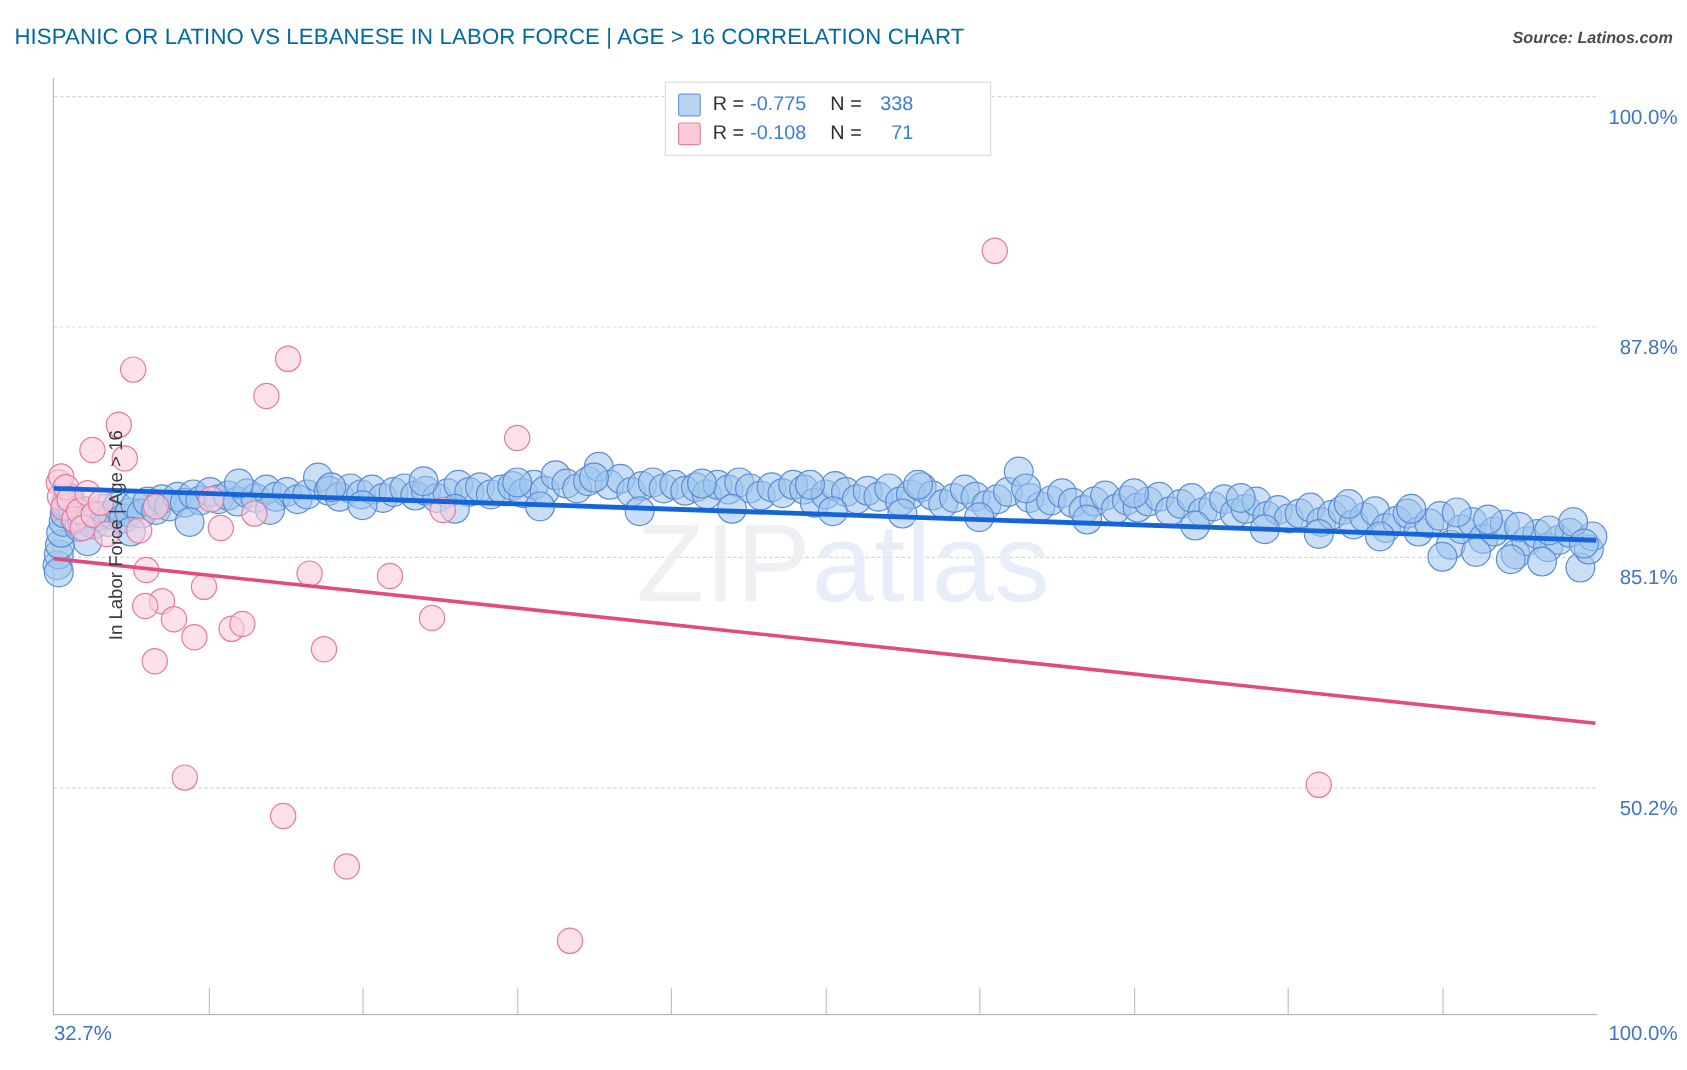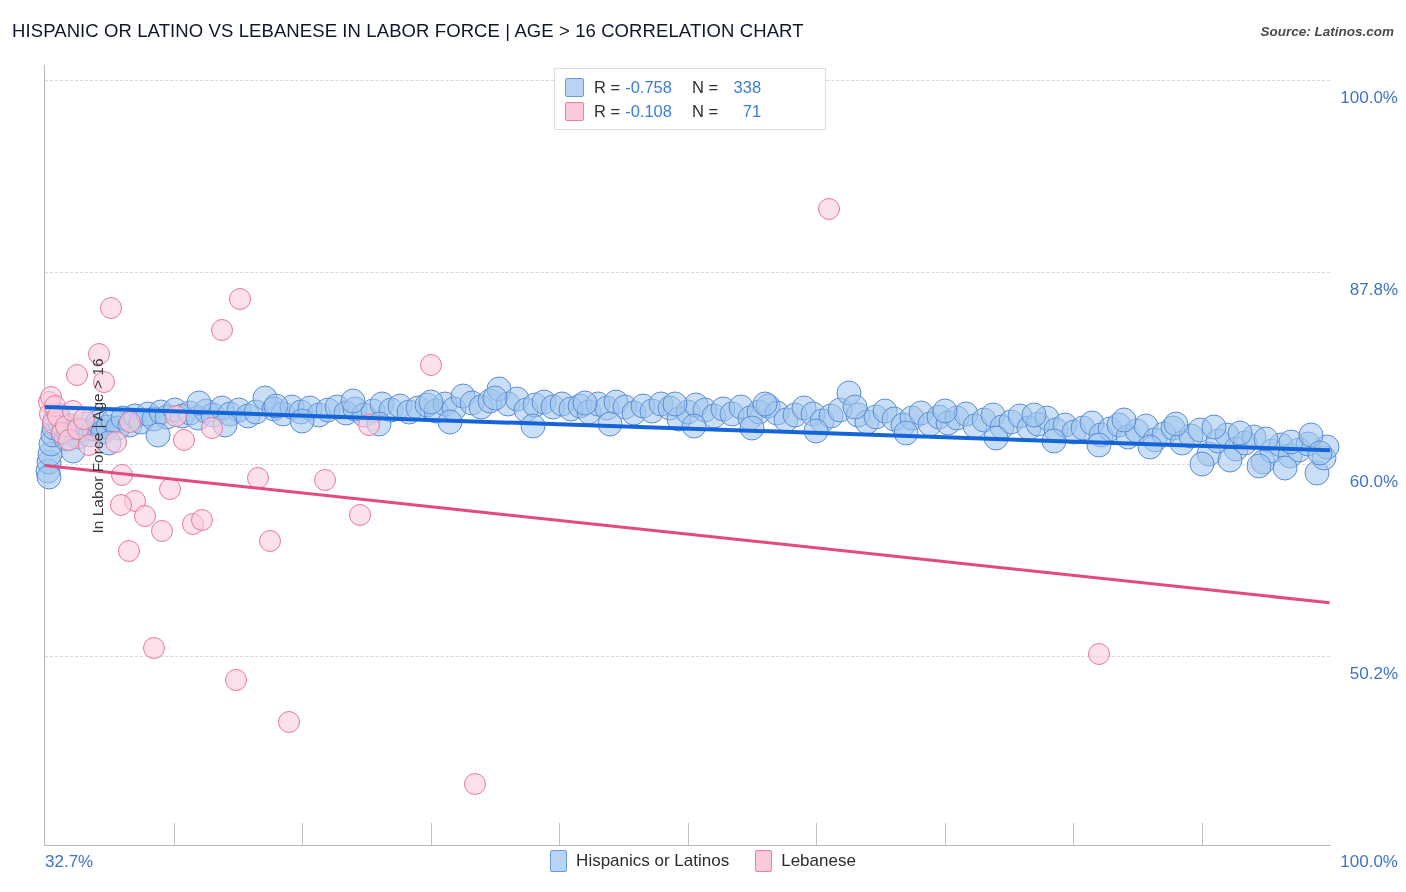--- a/index.html
+++ b/index.html
@@ -9,21 +9,21 @@
     background: #ffffff;
     font-family: "Liberation Sans", sans-serif;
     overflow: hidden;
   }
   #root { position: relative; width: 1406px; height: 892px; background:#fff; }
 
   
   .chart-title {
     position: absolute; left: 12px; top: 20px;
     font-size: 18.5px; letter-spacing: .1px;
-    color: #0f172a; white-space: nowrap;
+    color: #0369a1; white-space: nowrap;
     font-family: "Liberation Sans", sans-serif;
   }
   .source-note {
     position: absolute; right: 12px; top: 24px;
     font-size: 13.5px; font-style: italic; font-weight: bold;
     color: #4a4a4a; white-space: nowrap;
   }
 
   
   .plot-area {
@@ -378,59 +378,52 @@
       <div class="dot pink" style="left: 314.825px; top: 449.88px; width: 22px; height: 22px;"></div>
       <div class="dot pink" style="left: 323.82px; top: 359.64px; width: 22px; height: 22px;"></div>
       <div class="dot pink" style="left: 385.5px; top: 300.12px; width: 22px; height: 22px;"></div>
       <div class="dot pink" style="left: 430.475px; top: 718.68px; width: 22px; height: 22px;"></div>
       <div class="dot pink" style="left: 783.85px; top: 143.64px; width: 22px; height: 22px;"></div>
       <div class="dot pink" style="left: 1053.7px; top: 589.08px; width: 22px; height: 22px;"></div>
       <div class="trendline blue" style="left: 0px; top: 340.44px; width: 1285.73px; transform: rotate(1.92548deg);"></div>
       <div class="trendline pink" style="left: 0px; top: 399px; width: 1292.31px; transform: rotate(6.09793deg);"></div>
     </div>
 
+  <div class="watermark">
+    <span class="zip">ZIP</span><span>atlas</span>
+  </div>
 
   <div class="yaxis-title">In Labor Force | Age &gt; 16</div>
 
   <div class="stats-box">
     <div class="stats-row">
       <span class="swatch blue"></span>
       <span class="stat-lbl">R =</span>
-      <span class="stat-val">-0.758</span>
+      <span class="stat-val">-0.775</span>
       <span class="stat-gap"></span>
       <span class="stat-lbl">N =</span>
       <span class="stat-val num">338</span>
     </div>
     <div class="stats-row">
       <span class="swatch pink"></span>
       <span class="stat-lbl">R =</span>
       <span class="stat-val">-0.108</span>
       <span class="stat-gap"></span>
       <span class="stat-lbl">N =</span>
       <span class="stat-val num">71</span>
     </div>
   </div>
 
   <div class="xlabel left">32.7%</div>
   <div class="xlabel right">100.0%</div>
 
-  <div class="bottom-legend">
-    <div class="bl-item">
-      <span class="bl-swatch blue"></span>
-      <span class="bl-text">Hispanics or Latinos</span>
-    </div>
-    <div class="bl-item">
-      <span class="bl-swatch pink"></span>
-      <span class="bl-text">Lebanese</span>
-    </div>
-  </div>
 
 <div class="ylabel-right" style="top: 88px;">100.0%</div>
     <div class="ylabel-right" style="top: 280px;">87.8%</div>
-    <div class="ylabel-right" style="top: 472px;">60.0%</div>
+    <div class="ylabel-right" style="top: 472px;">85.1%</div>
     <div class="ylabel-right" style="top: 664px;">50.2%</div>
     <div class="xtick" style="left: 173.5px;"></div>
     <div class="xtick" style="left: 302px;"></div>
     <div class="xtick" style="left: 430.5px;"></div>
     <div class="xtick" style="left: 559px;"></div>
     <div class="xtick" style="left: 687.5px;"></div>
     <div class="xtick" style="left: 816px;"></div>
     <div class="xtick" style="left: 944.5px;"></div>
     <div class="xtick" style="left: 1073px;"></div>
     <div class="xtick" style="left: 1201.5px;"></div>

